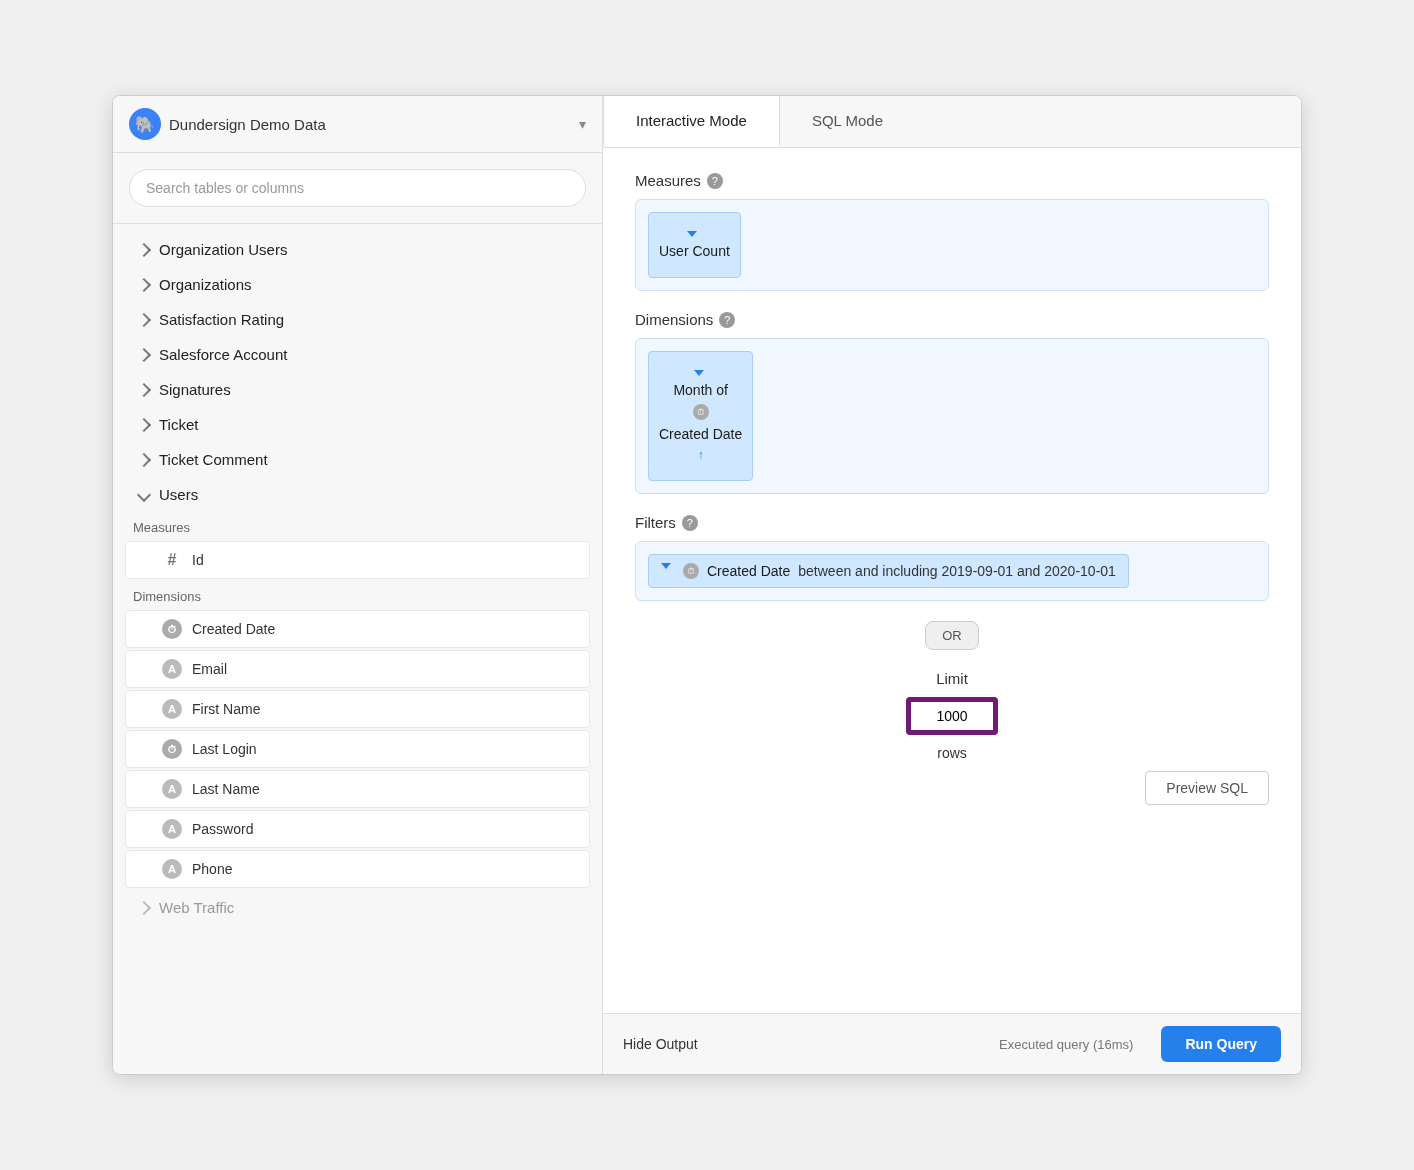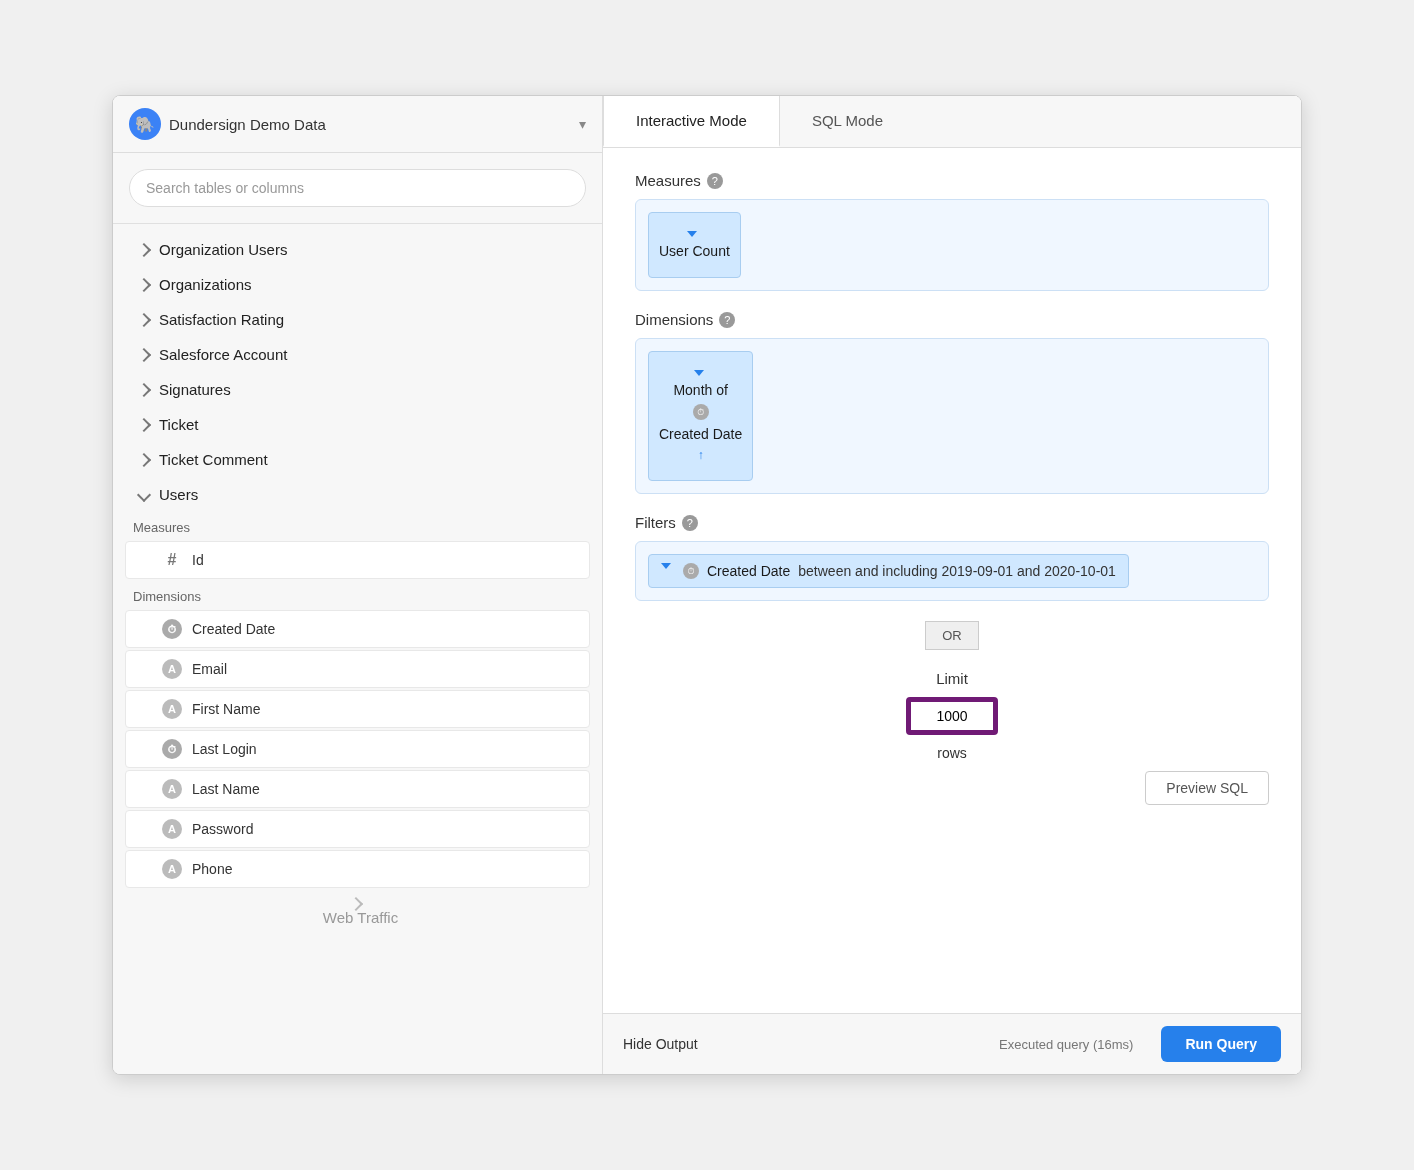--- a/index.html
+++ b/index.html
@@ -253,21 +253,21 @@
       max-width: 100%;
     }
     .filter-text {
       color: #333;
       font-size: 14px;
     }
 
     .or-button {
       display: inline-block;
       border: 1px solid #ccc;
-      border-radius: 0;
+      border-radius: 8px;
       padding: 6px 16px;
       font-size: 13px;
       color: #555;
       cursor: pointer;
       margin-top: 8px;
     }
 
     .limit-row {
       display: flex;
       align-items: center;
@@ -450,21 +450,21 @@
         </div>
         <div class="sidebar-field-item">
           <span class="field-icon text">A</span>
           <span>Password</span>
         </div>
         <div class="sidebar-field-item">
           <span class="field-icon text">A</span>
           <span>Phone</span>
         </div>
 
-        <div class="sidebar-table-item" style="color:#999;flex-direction:column;">
+        <div class="sidebar-table-item" style="color:#999;">
           <span class="chevron-right" style="border-color:#bbb;"></span>
           <span>Web Traffic</span>
         </div>
       </div>
     </div>
 
     <div class="right-panel">
 
       <div class="tabs-bar">
         <div class="tab active">Interactive Mode</div>

